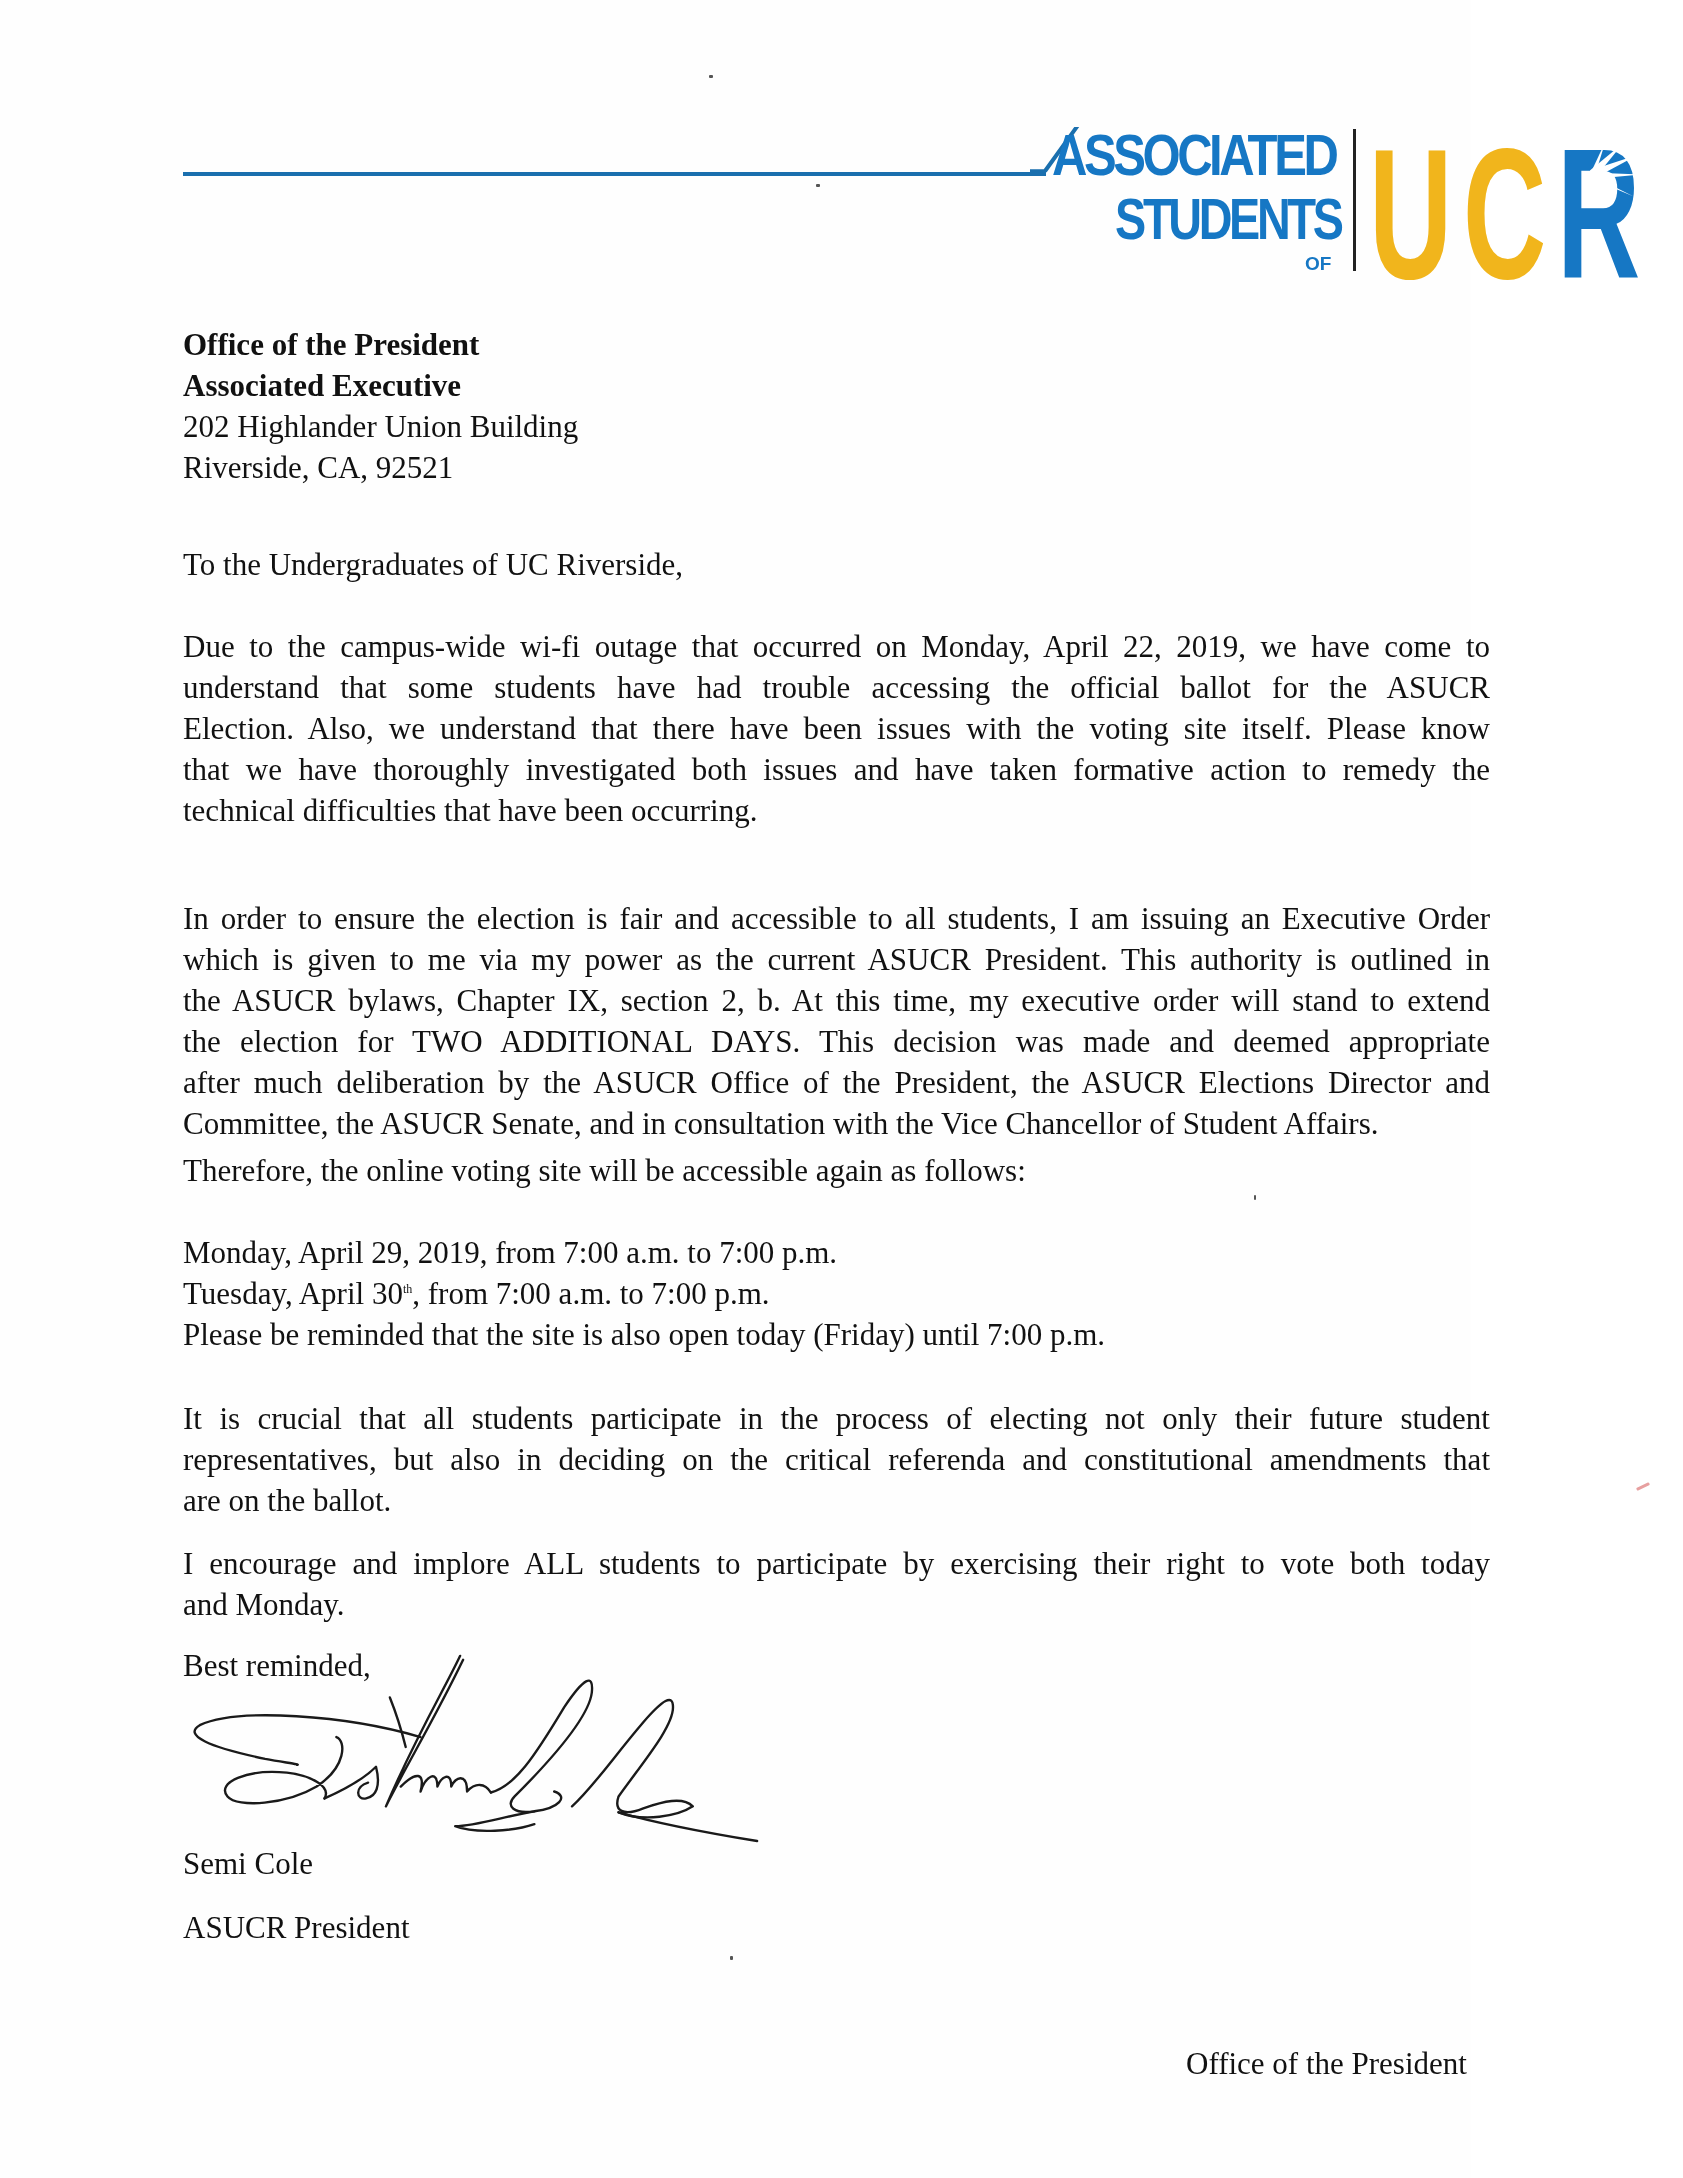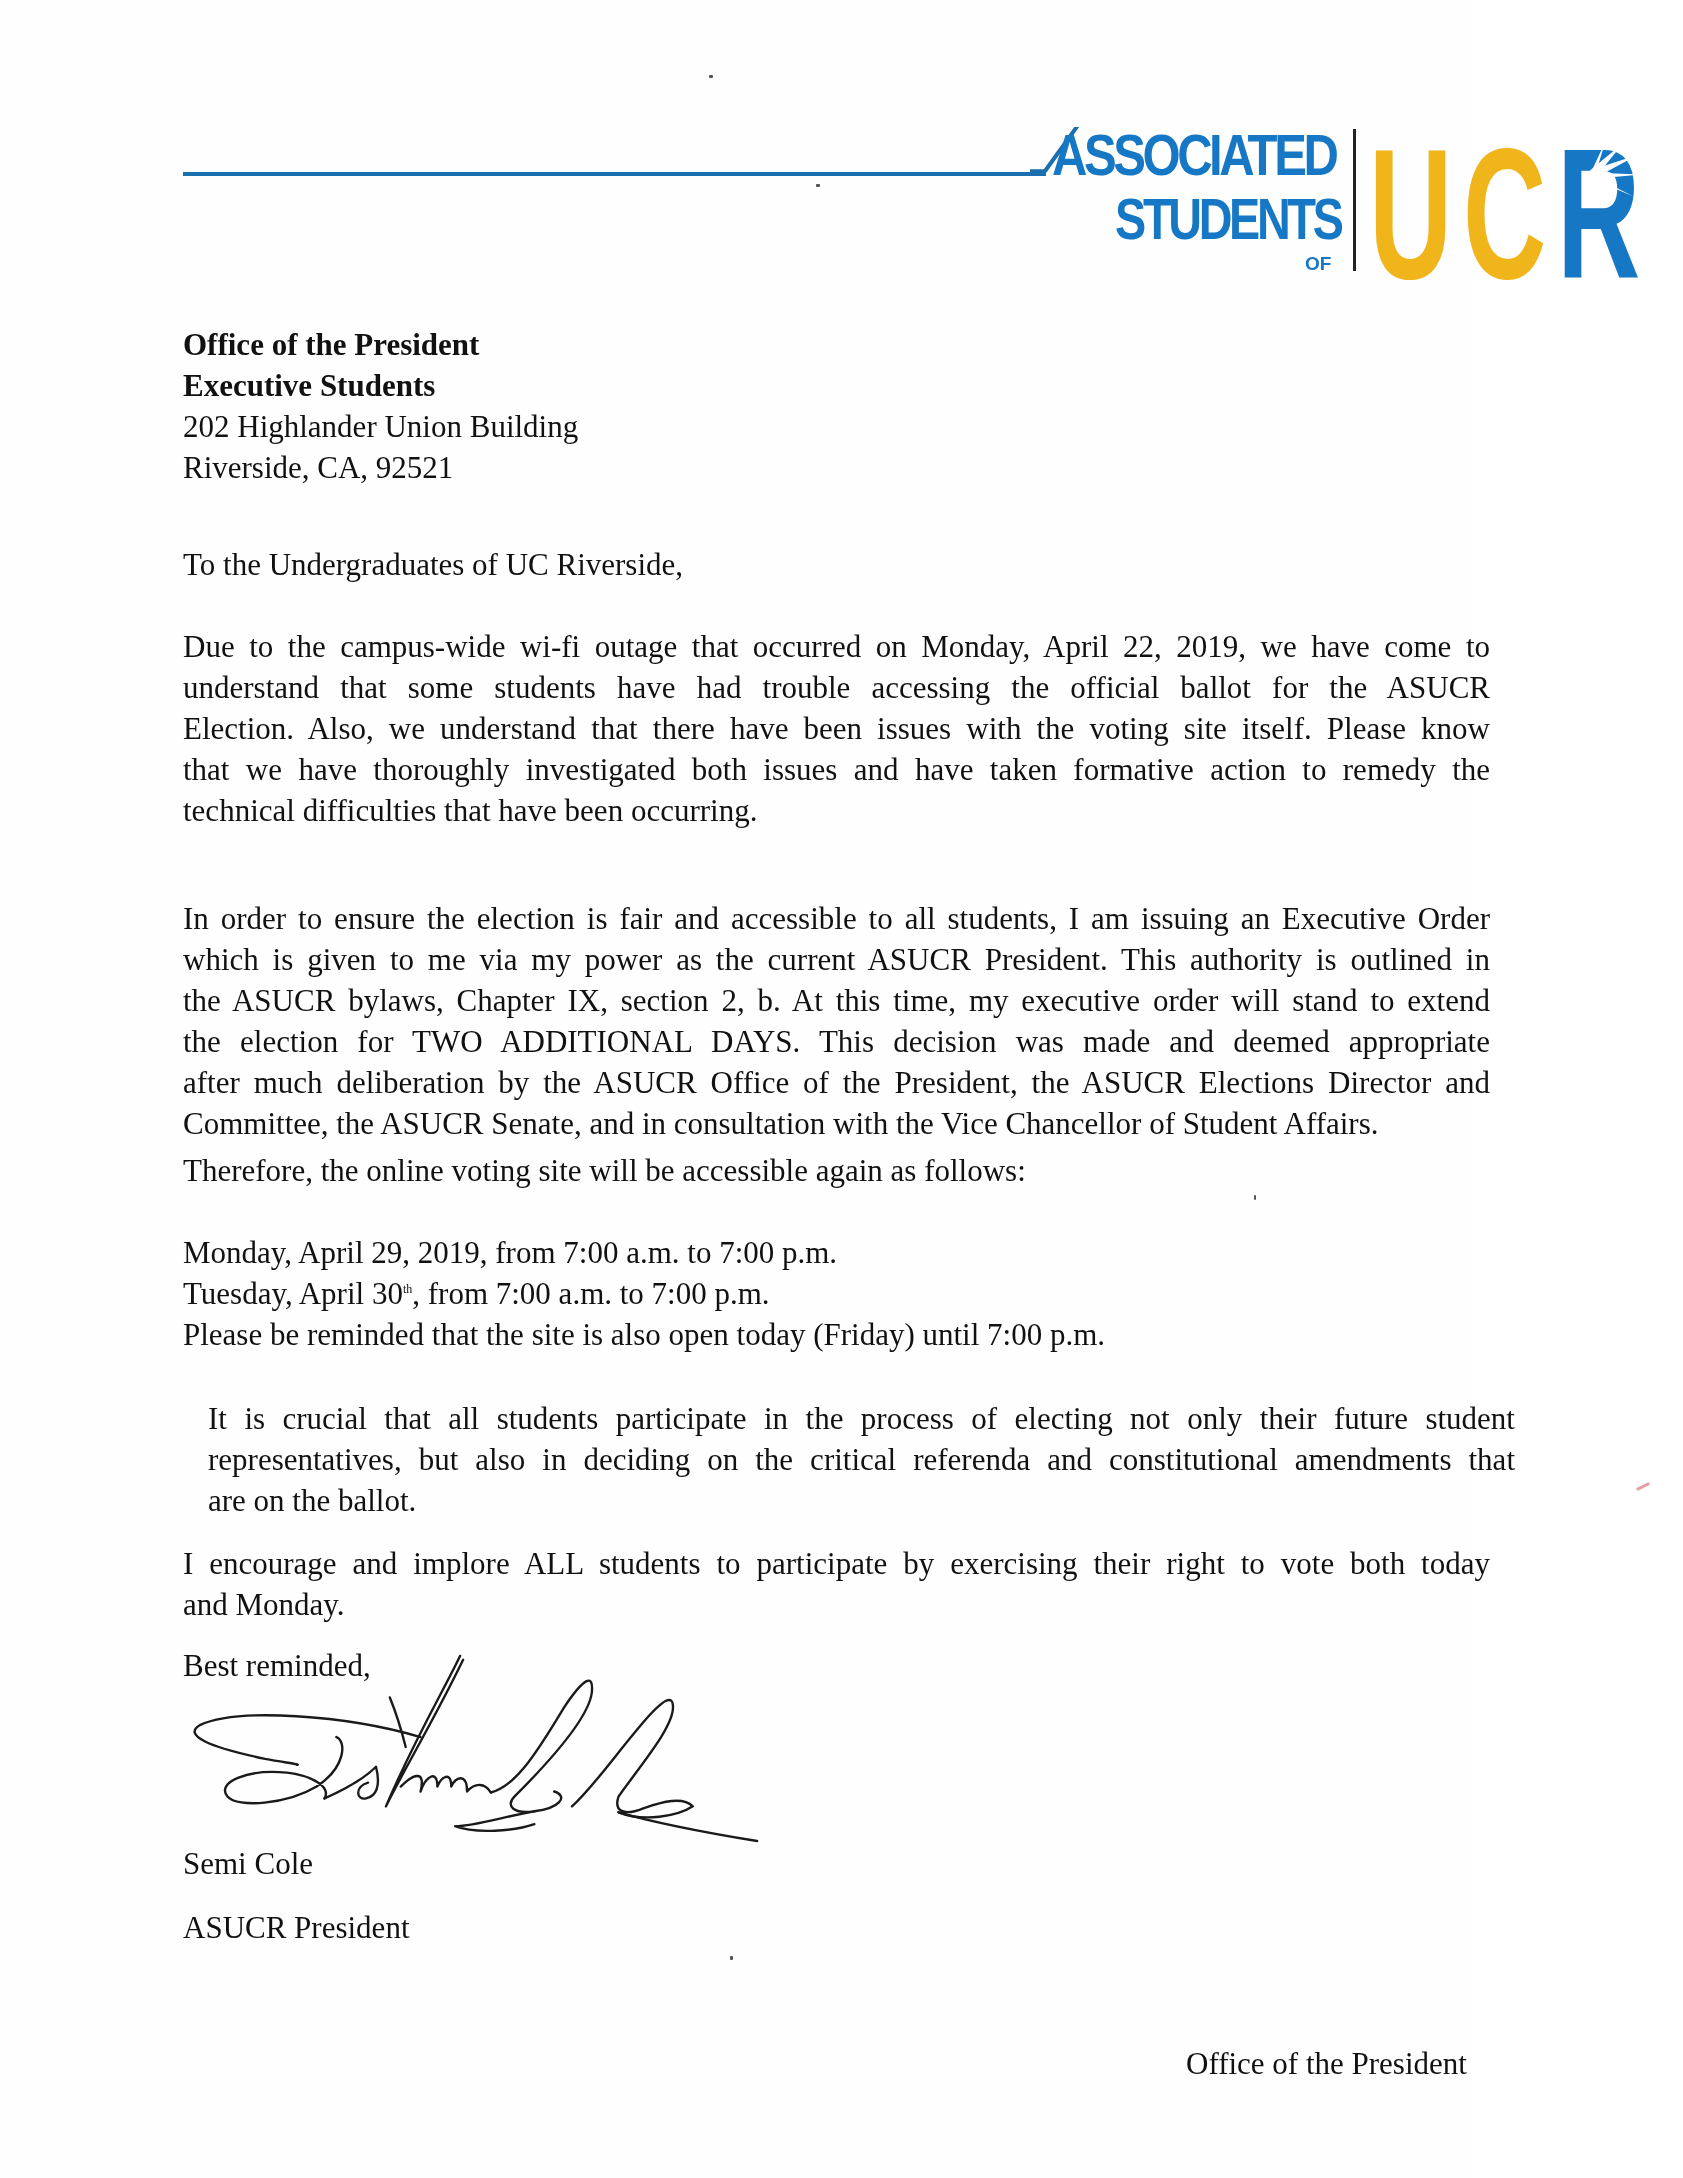--- a/index.html
+++ b/index.html
@@ -30,21 +30,21 @@
   .bold { font-weight: 700; }
   .ital { }
   sup { font-size: 12px; line-height: 0; vertical-align: super; }
 
   .sender { top: 324px; }
   .salutation { top: 544px; }
   .p1 { top: 626px; }
   .p2 { top: 898px; }
   .p3 { top: 1150px; }
   .schedule { top: 1232px; }
-  .p4 { top: 1398px; margin-left: 25px; }
+  .p4 { top: 1398px; }
   .p5 { top: 1543px; }
   .closing { top: 1645px; }
   .signature { position: absolute; left: 178px; top: 1638px; }
   .signer-name { top: 1843px; }
   .signer-title { top: 1907px; }
   .footer { position: absolute; left: 1186px; top: 2043px; font-size: 31px; line-height: 41px; }
 
   .line { display: block; white-space: nowrap; }
   .speck { position: absolute; background: #555; border-radius: 1px; }
 </style>
@@ -72,21 +72,21 @@
         <polygon points="6,32 58,34 14,38"></polygon>
         <polygon points="6,34 50,56 12,40"></polygon>
         <polygon points="6,34 30,66 10,40"></polygon>
         <polygon points="8,30 22,0 12,32"></polygon>
       </g>
     </svg>
   </div>
 
   <div class="text sender">
     <span class="line bold">Office of the President</span>
-    <span class="line bold">Executive Students</span>
+    <span class="line bold">Associated Executive</span>
     <span class="line">202 Highlander Union Building</span>
     <span class="line">Riverside, CA, 92521</span>
   </div>
 
   <div class="text salutation">To the Undergraduates of UC Riverside,</div>
 
   <div class="text justify p1">
     <span class="line" style="text-align-last:justify;text-align:justify">Due to the campus-wide wi-fi outage that occurred on Monday, April 22, 2019, we have come to</span>
     <span class="line jl">understand that some students have had trouble accessing the official ballot for the ASUCR</span>
     <span class="line jl">Election.  Also, we understand that there have been issues with the voting site itself.  Please know</span>

